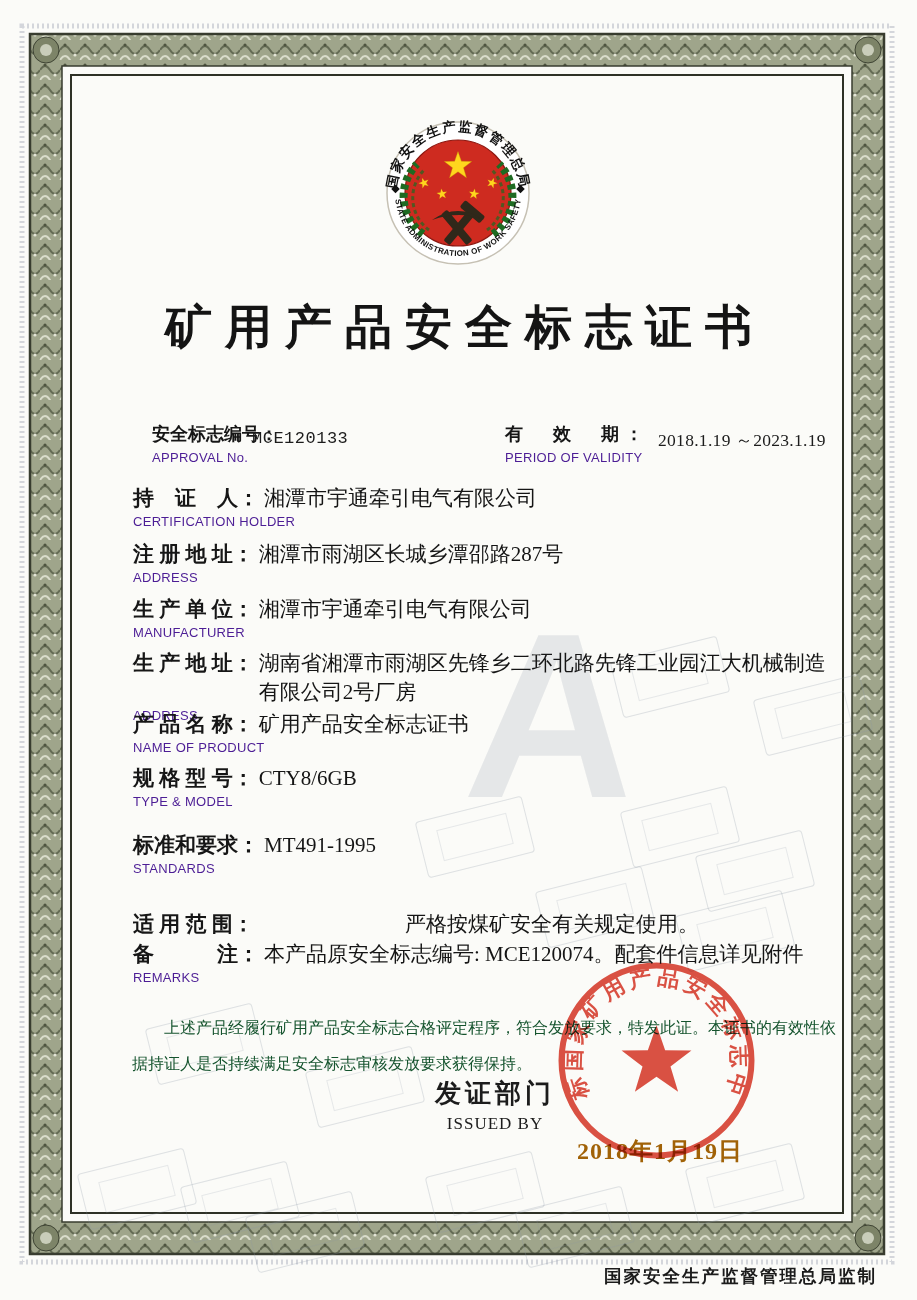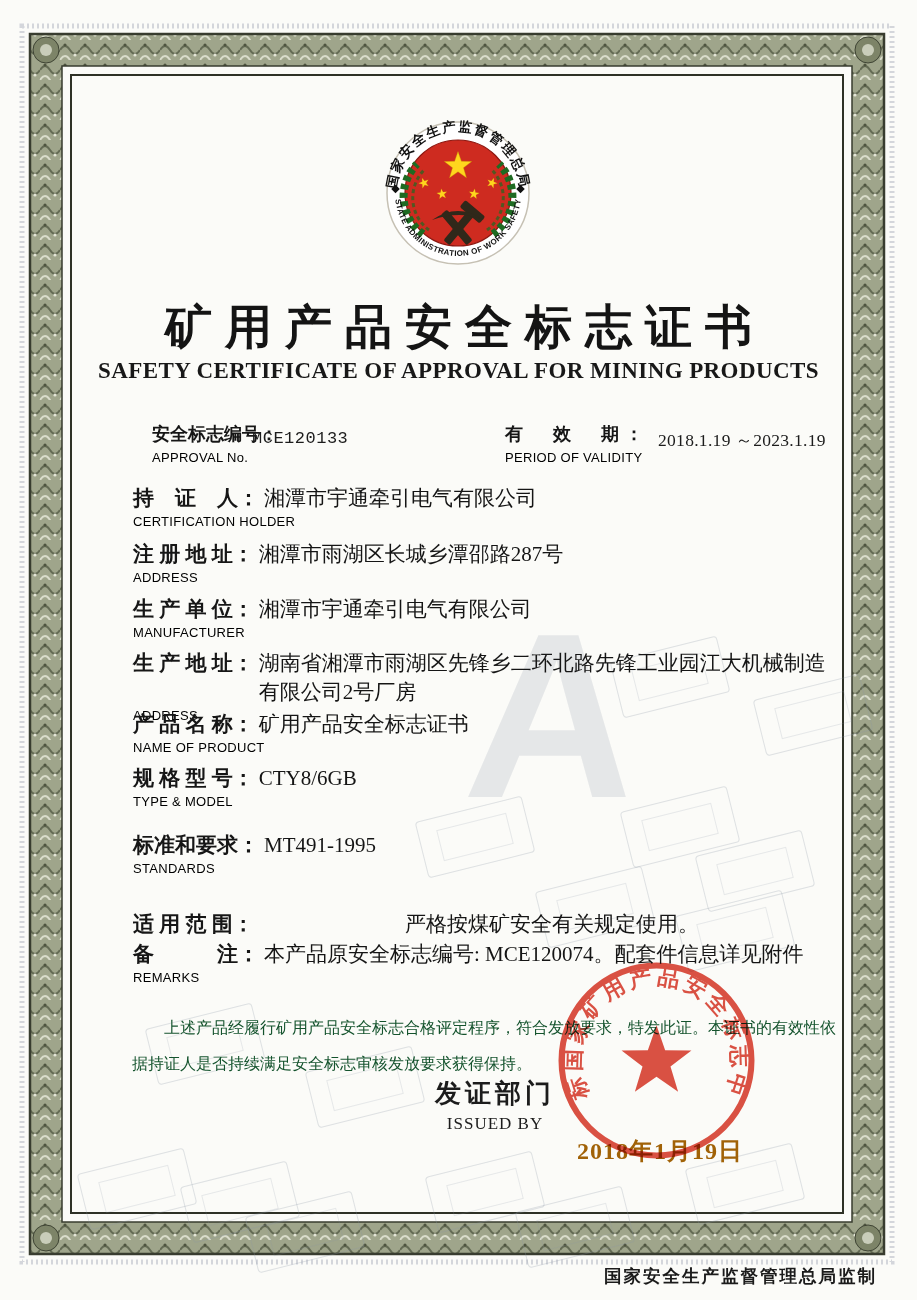--- a/index.html
+++ b/index.html
@@ -47,21 +47,21 @@
     margin:0;
   }
   .subtitle{
     position:absolute;top:358px;left:0;width:100%;
     text-align:center;font-size:23px;font-weight:bold;
     letter-spacing:.4px;color:#181818;margin:0;
   }
   .cn-label{font-weight:bold;color:#161616;}
   .en-label{
     font-family:"Liberation Sans", sans-serif;
-    font-size:13px;color:#000000;letter-spacing:.3px;
+    font-size:13px;color:#4c1d95;letter-spacing:.3px;
   }
   .approval-cn{position:absolute;left:152px;top:422px;font-size:18px;}
   .approval-en{position:absolute;left:152px;top:450px;}
   .approval-value{
     position:absolute;left:252px;top:429px;
     font-family:"Liberation Mono", monospace;font-size:17px;letter-spacing:.5px;
   }
   .validity-cn{position:absolute;left:505px;top:422px;font-size:18px;letter-spacing:6px;}
   .validity-en{position:absolute;left:505px;top:450px;}
   .validity-value{position:absolute;left:658px;top:428px;font-size:17.5px;letter-spacing:.3px;}
@@ -188,21 +188,20 @@
         <textPath href="#cnArc" startOffset="50%" text-anchor="middle">国家安全生产监督管理总局</textPath>
       </text>
       <text font-family="Liberation Sans, sans-serif" font-size="8" font-weight="bold" fill="#111" letter-spacing="0.4">
         <textPath href="#enArc" startOffset="50%" text-anchor="middle">STATE ADMINISTRATION OF WORK SAFETY</textPath>
       </text>
       <rect x="-3" y="-3" width="6" height="6" fill="#111" transform="translate(12.5,73) rotate(45)"></rect>
       <rect x="-3" y="-3" width="6" height="6" fill="#111" transform="translate(137.5,73) rotate(45)"></rect>
     </svg>
 
     <h1 class="title">矿用产品安全标志证书</h1>
-    <div class="subtitle">SAFETY CERTIFICATE OF APPROVAL FOR MINING PRODUCTS</div>
 
     <div class="approval-cn cn-label">安全标志编号：</div>
     <div class="approval-en en-label">APPROVAL No.</div>
     <div class="approval-value">MCE120133</div>
     <div class="validity-cn cn-label">有　效　期：</div>
     <div class="validity-en en-label">PERIOD OF VALIDITY</div>
     <div class="validity-value">2018.1.19 ～2023.1.19</div>
 
     <div class="field f1">
       <div class="field-main">

